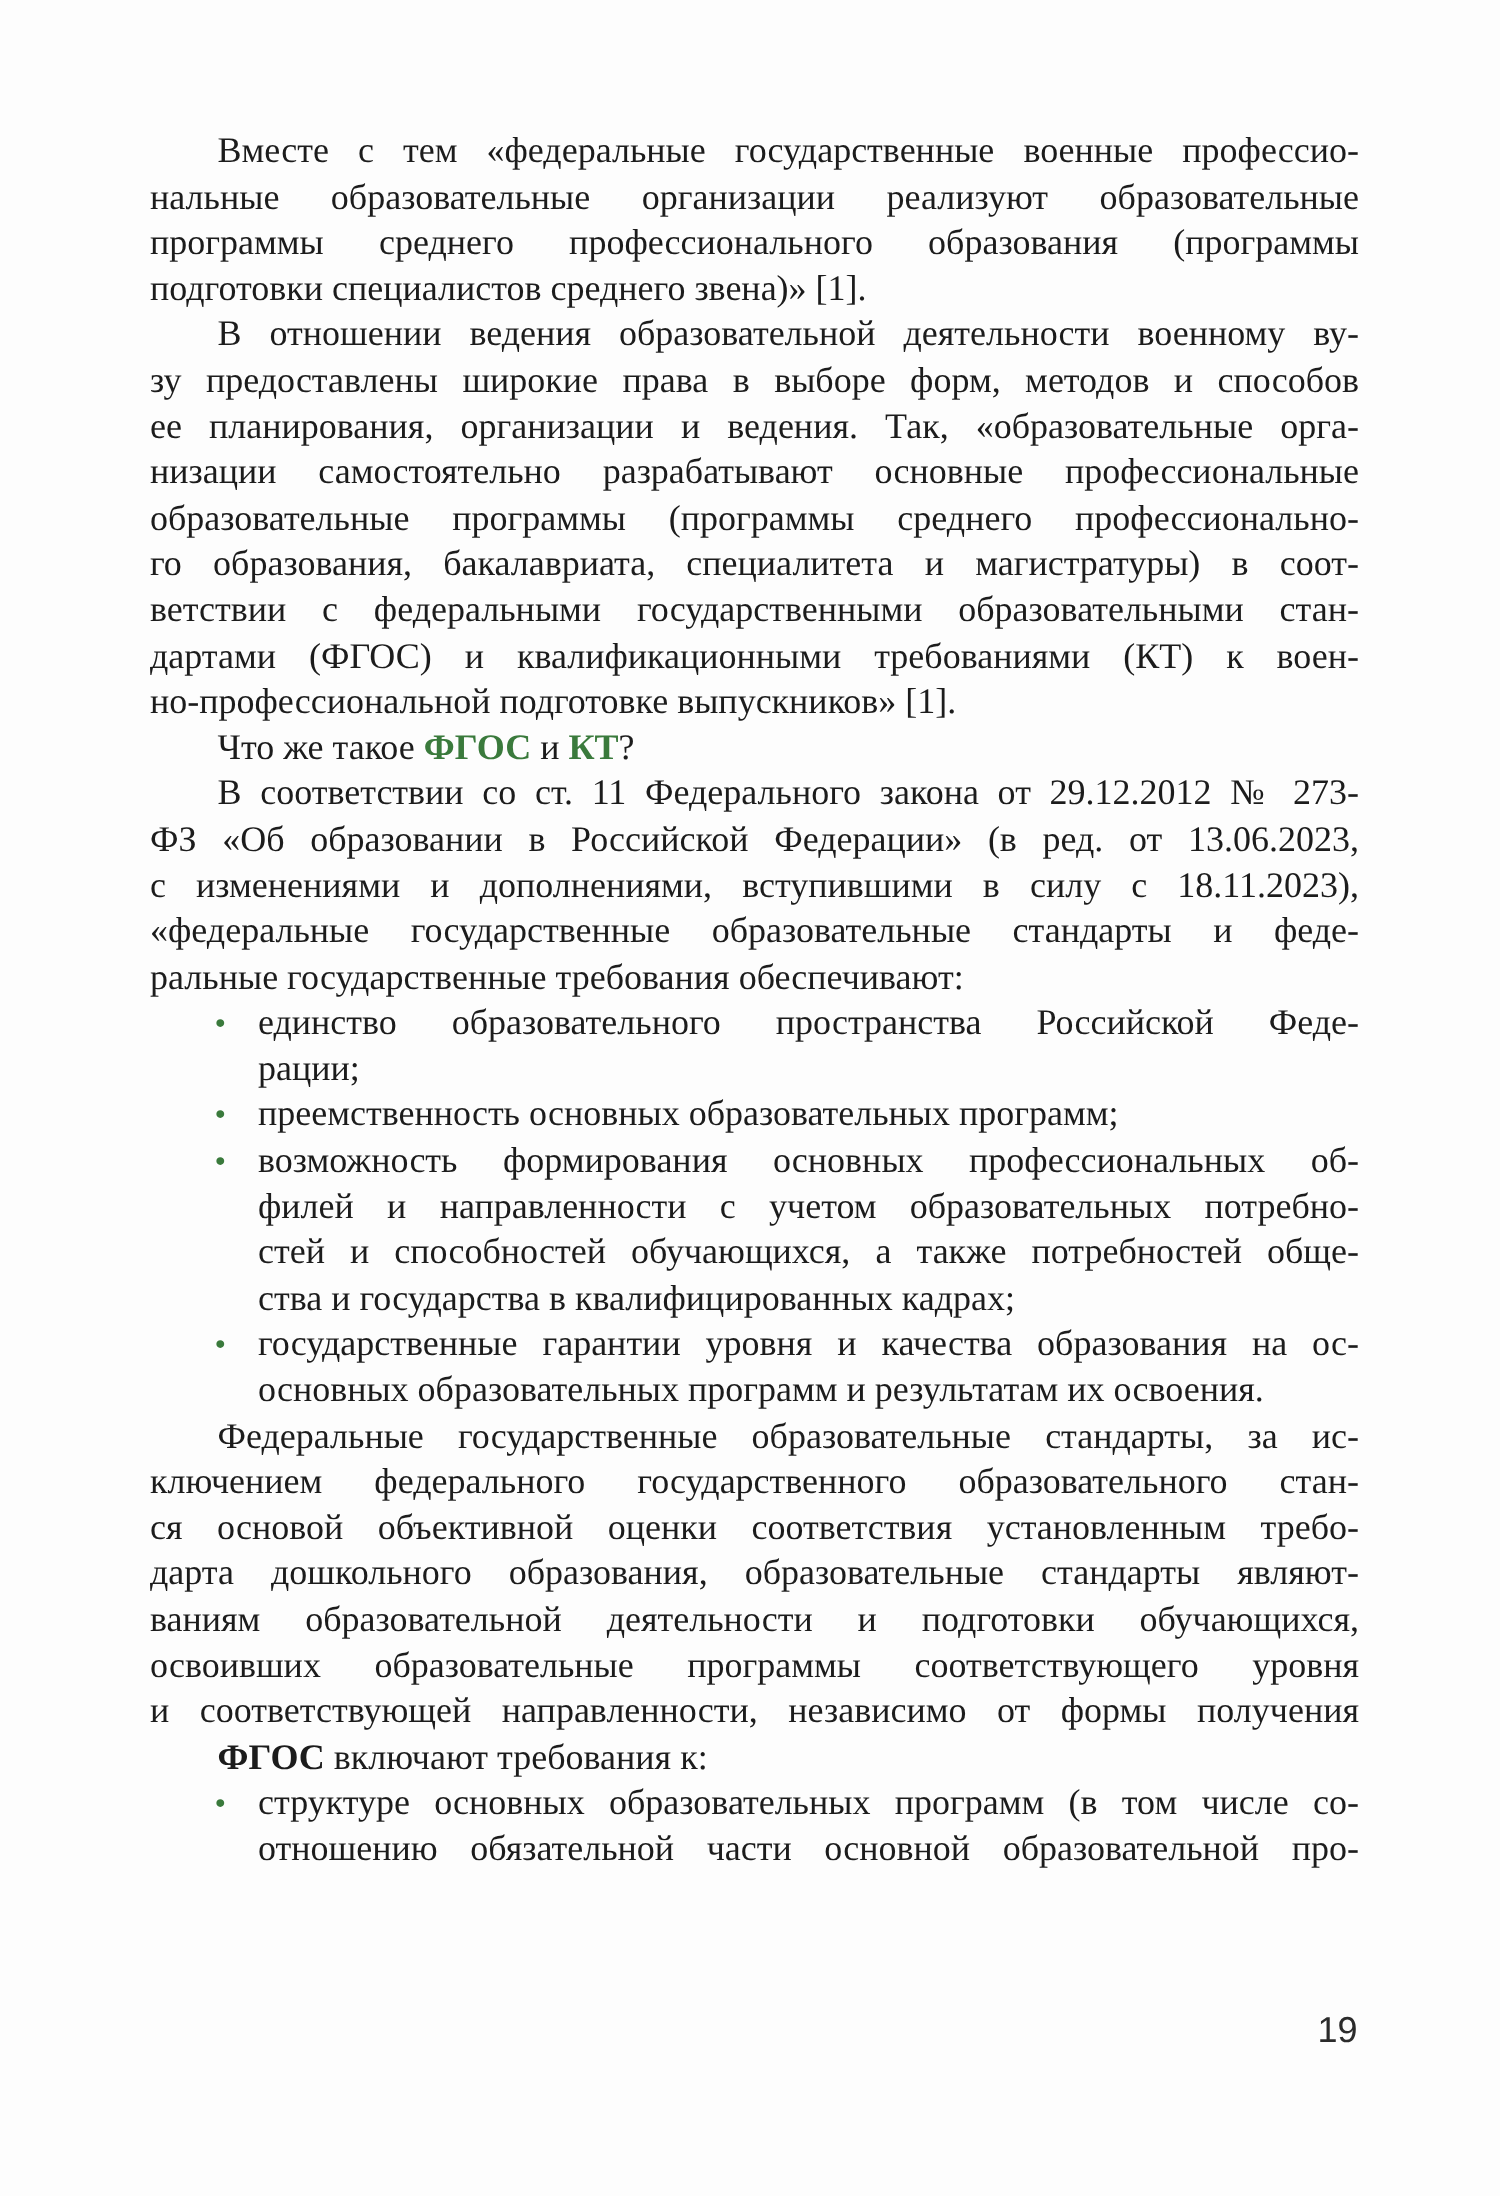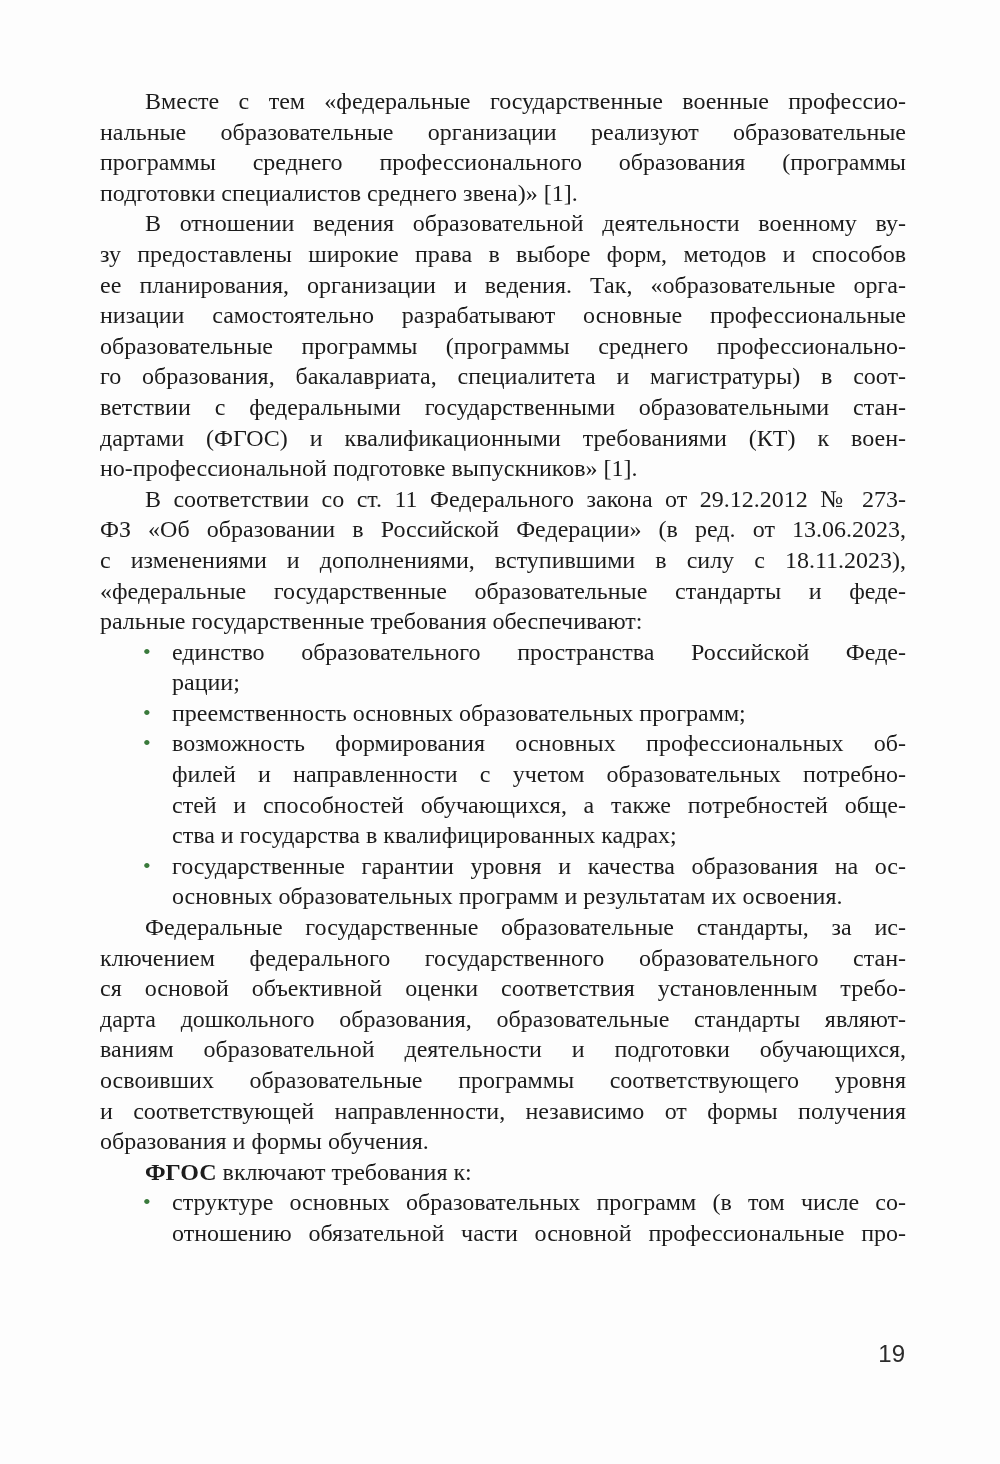--- a/index.html
+++ b/index.html
@@ -72,20 +72,23 @@
         <div class="line"><span>зу предоставлены широкие права в выборе форм, методов и способов</span></div>
         <div class="line"><span>ее планирования, организации и ведения. Так, «образовательные орга-</span></div>
         <div class="line"><span>низации самостоятельно разрабатывают основные профессиональные</span></div>
         <div class="line"><span>образовательные программы (программы среднего профессионально-</span></div>
         <div class="line"><span>го образования, бакалавриата, специалитета и магистратуры) в соот-</span></div>
         <div class="line"><span>ветствии с федеральными государственными образовательными стан-</span></div>
         <div class="line"><span>дартами (ФГОС) и квалификационными требованиями (КТ) к воен-</span></div>
         <div class="line last"><span>но-профессиональной подготовке выпускников» [1].</span></div>
       </div>
       <div class="block p">
+        <div class="line first last"><span>Что же такое </span><span class="green-bold">ФГОС</span><span> и </span><span class="green-bold">КТ</span><span>?</span></div>
+      </div>
+      <div class="block p">
         <div class="line first"><span>В соответствии со ст. 11 Федерального закона от 29.12.2012 № 273-</span></div>
         <div class="line"><span>ФЗ «Об образовании в Российской Федерации» (в ред. от 13.06.2023,</span></div>
         <div class="line"><span>с изменениями и дополнениями, вступившими в силу с 18.11.2023),</span></div>
         <div class="line"><span>«федеральные государственные образовательные стандарты и феде-</span></div>
         <div class="line last"><span>ральные государственные требования обеспечивают:</span></div>
       </div>
       <div class="block ul">
         <div class="bullet-item">
           <div class="line"><span class="bullet">•</span><span>единство образовательного пространства Российской Феде-</span></div>
           <div class="line last"><span>рации;</span></div>
@@ -105,26 +108,25 @@
         </div>
       </div>
       <div class="block p">
         <div class="line first"><span>Федеральные государственные образовательные стандарты, за ис-</span></div>
         <div class="line"><span>ключением федерального государственного образовательного стан-</span></div>
         <div class="line"><span>ся основой объективной оценки соответствия установленным требо-</span></div>
         <div class="line"><span>дарта дошкольного образования, образовательные стандарты являют-</span></div>
         <div class="line"><span>ваниям образовательной деятельности и подготовки обучающихся,</span></div>
         <div class="line"><span>освоивших образовательные программы соответствующего уровня</span></div>
         <div class="line"><span>и соответствующей направленности, независимо от формы получения</span></div>
-        <div class="line last"><span>образования и формы обучения.</span></div>
       </div>
       <div class="block p">
         <div class="line first last"><span class="bold">ФГОС</span><span> включают требования к:</span></div>
       </div>
       <div class="block ul">
         <div class="bullet-item">
           <div class="line"><span class="bullet">•</span><span>структуре основных образовательных программ (в том числе со-</span></div>
-          <div class="line"><span>отношению обязательной части основной профессиональные про-</span></div>
+          <div class="line"><span>отношению обязательной части основной образовательной про-</span></div>
         </div>
       </div>
     </div>
   <div class="page-number">19</div>
 </div>
 
 </body></html>

